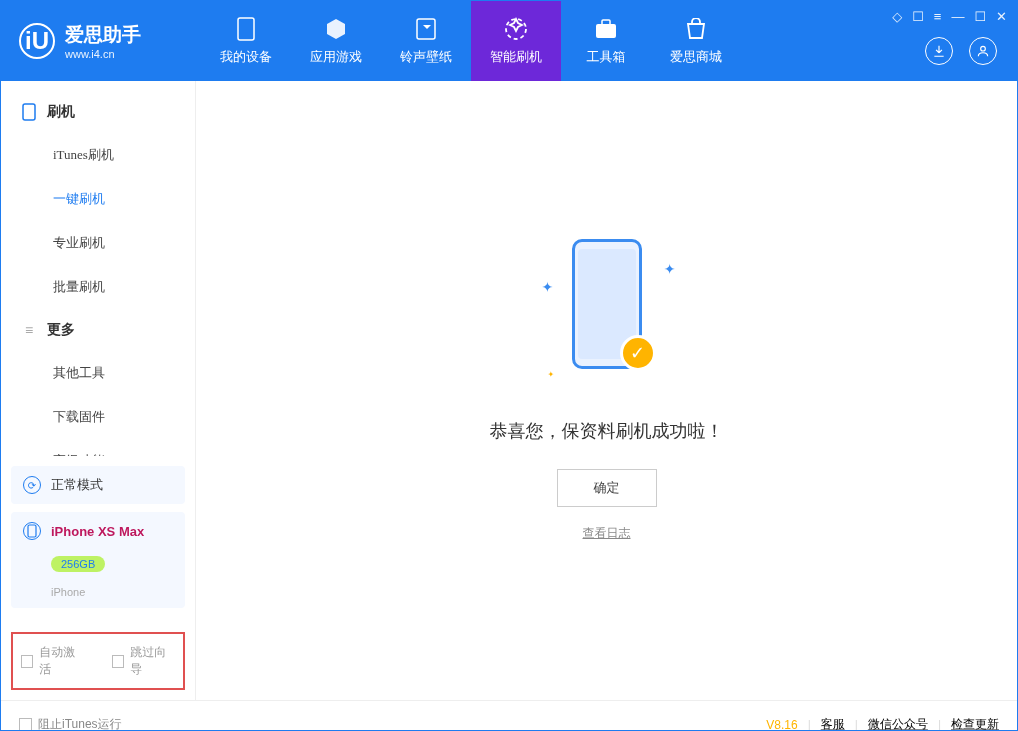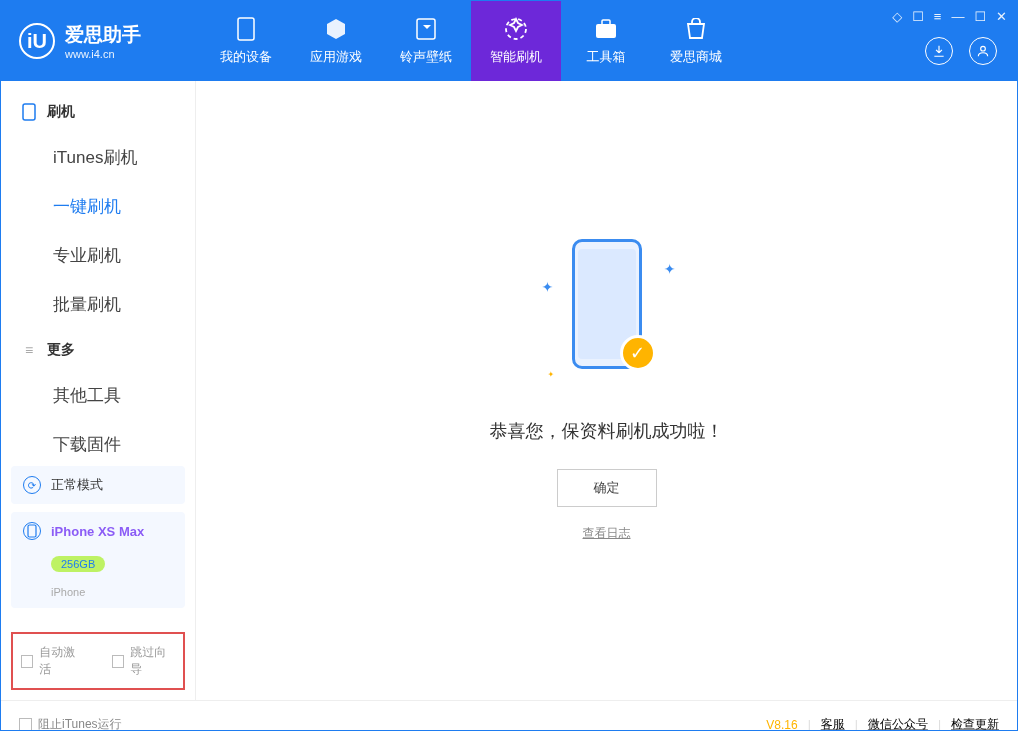--- a/index.html
+++ b/index.html
@@ -1,48 +1,48 @@
 <!DOCTYPE html>
 <html><head>
 <meta charset="utf-8">
 <style>
 * { margin: 0; padding: 0; box-sizing: border-box; font-family: "Microsoft YaHei", Arial, sans-serif; }
 body { background: #fff; width: 1018px; height: 731px; overflow: hidden; border: 1px solid #1e7cf0; }
 
 
 .header { background: #1e7cf0; height: 80px; display: flex; align-items: center; color: #fff; position: relative; }
 .logo-area { display: flex; align-items: center; padding: 0 14px 0 18px; width: 200px; }
-.logo-circle { width: 36px; height: 36px; border: 2px solid #fff; border-radius: 50%; display: flex; align-items: center; justify-content: center; font-size: 20px; font-weight: bold; margin-right: 10px; }
+.logo-circle { width: 36px; height: 36px; border: 2px solid #fff; border-radius: 50%; display: flex; align-items: center; justify-content: center; font-size: 24px; font-weight: bold; margin-right: 10px; }
 .logo-text { display: flex; flex-direction: column; }
 .logo-main { font-size: 19px; font-weight: bold; }
 .logo-sub { font-size: 11px; opacity: 0.9; }
 .tabs { display: flex; height: 80px; }
 .tab { width: 90px; display: flex; flex-direction: column; align-items: center; justify-content: center; cursor: pointer; font-size: 13px; gap: 6px; }
 .tab.active { background: #6d28d9; }
 .tab-icon { width: 26px; height: 26px; display: flex; align-items: center; justify-content: center; }
 .title-ctrls { position: absolute; top: 8px; right: 10px; display: flex; gap: 10px; font-size: 13px; opacity: 0.9; }
 .title-ctrls span { cursor: pointer; }
 .header-right { position: absolute; right: 20px; bottom: 16px; display: flex; gap: 16px; }
 .circ-icon { width: 28px; height: 28px; border: 1.5px solid #fff; border-radius: 50%; display: flex; align-items: center; justify-content: center; cursor: pointer; }
 
 
 .body { display: flex; height: calc(731px - 80px - 30px - 2px); }
 .sidebar { width: 195px; border-right: 1px solid #eee; display: flex; flex-direction: column; }
 .nav { flex: 1; overflow: auto; padding-top: 10px; }
 .nav-group-hdr { display: flex; align-items: center; gap: 10px; padding: 12px 20px; font-size: 14px; color: #333; font-weight: bold; }
 .nav-group-hdr .icn { width: 16px; height: 16px; display: flex; align-items: center; justify-content: center; }
-.nav-item { padding: 13px 20px 13px 52px; font-size: 17px; color: #444; cursor: pointer; }
+.nav-item { padding: 13px 20px 13px 52px; font-size: 13px; color: #444; cursor: pointer; font-family: Liberation Serif, serif; }
 .nav-item.active { color: #1e7cf0; }
 
 .device-boxes { padding: 10px; }
 .mode-box, .device-box { background: #f4f8ff; border-radius: 4px; padding: 10px 12px; margin-bottom: 8px; display: flex; align-items: center; gap: 10px; font-size: 13px; color: #333; }
 .mode-ico, .device-ico { width: 18px; height: 18px; border: 1.5px solid #1e7cf0; border-radius: 50%; display: flex; align-items: center; justify-content: center; color: #1e7cf0; font-size: 10px; }
 .device-box { flex-direction: column; align-items: flex-start; }
 .device-row { display: flex; align-items: center; gap: 10px; }
-.device-name { font-weight: bold; color: #8b5cf6; }
+.device-name { font-weight: bold; color: #be185d; }
 .device-cap { background: #bef264; color: #1e7cf0; padding: 2px 10px; border-radius: 10px; font-size: 11px; margin-top: 6px; margin-left: 28px; }
 .device-type { color: #aaa; font-size: 11px; margin-top: 4px; margin-left: 28px; }
 
 .opts-row { border: 2px solid #e05050; margin: 6px 10px 10px 10px; padding: 10px 8px; display: flex; gap: 28px; align-items: center; }
 .chk { display: flex; align-items: center; gap: 6px; font-size: 12px; color: #999; cursor: pointer; }
 .chkbox { width: 13px; height: 13px; border: 1px solid #bbb; }
 
 
 .main { flex: 1; display: flex; flex-direction: column; align-items: center; justify-content: center; }
 .phone-img { width: 110px; height: 150px; position: relative; margin-bottom: 30px; }

